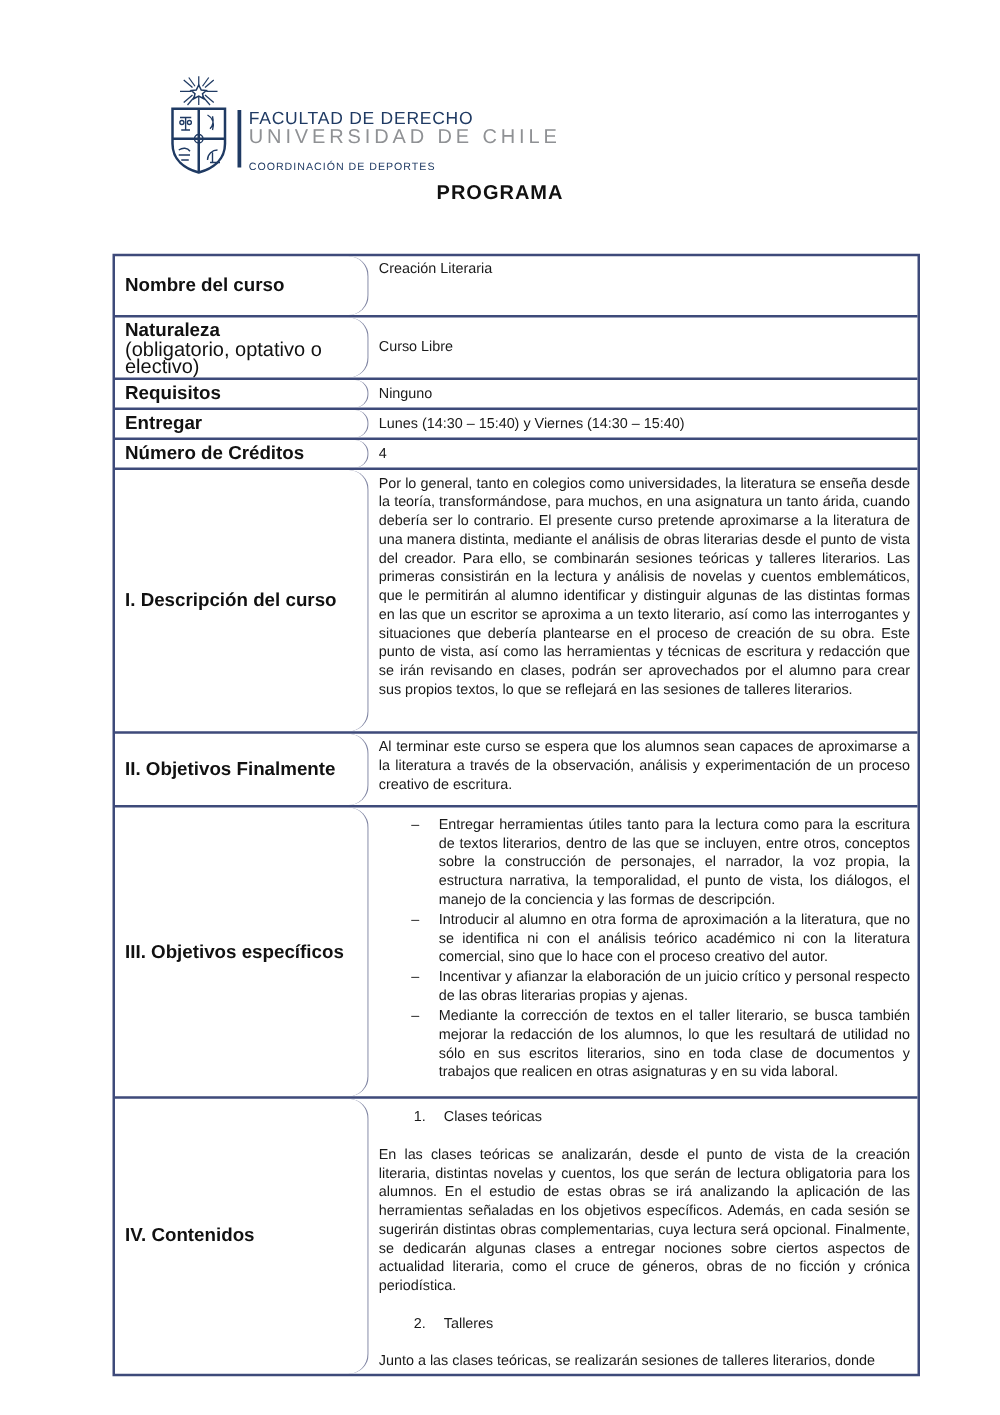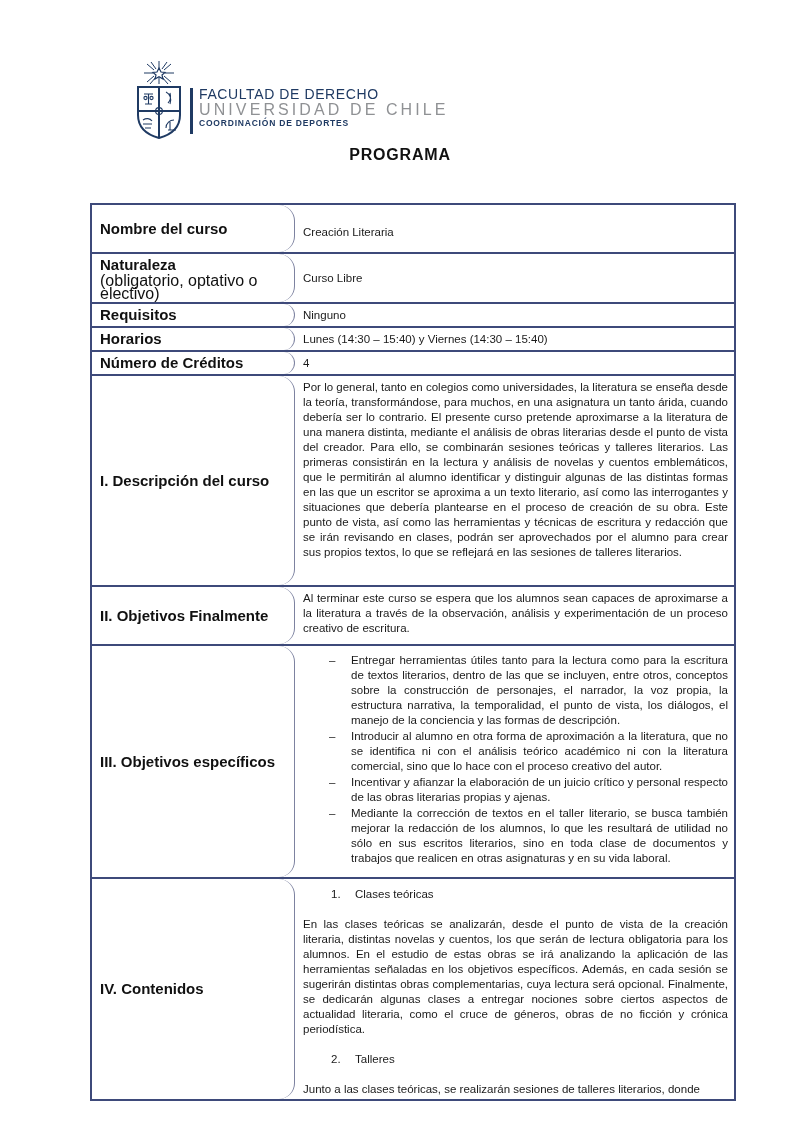--- a/index.html
+++ b/index.html
@@ -13,21 +13,21 @@
     overflow: hidden;
   }
 
   
   .logo-block { position: absolute; left: 130px; top: 60px; display: flex; align-items: flex-start; }
   .crest { width: 58px; height: 80px; }
   .logo-bar { width: 3px; height: 46px; background: #1f3a63; margin: 28px 6px 0 2px; }
   .logo-text { padding-top: 26px; }
   .logo-line1 { font-size: 14px; font-weight: normal; color: #1f3a63; letter-spacing: 0.6px; line-height: 16px; }
   .logo-line2 { font-size: 16px; color: #8f9194; letter-spacing: 3.1px; line-height: 14px; margin-top: 1px; }
-  .logo-line3 { font-size: 8.5px; font-weight: bold; color: #1f3a63; letter-spacing: 0.8px; line-height: 12px; margin-top: 0; }
+  .logo-line3 { font-size: 8.5px; font-weight: normal; color: #1f3a63; letter-spacing: 0.8px; line-height: 12px; margin-top: 10px; }
 
   
   .doc-title {
     position: absolute; top: 146px; left: 0; width: 100%;
     text-align: center; font-size: 16px; font-weight: bold; color: #111;
     letter-spacing: 0.8px;
   }
 
   
   .program-table {
@@ -38,21 +38,21 @@
   .trow { display: grid; grid-template-columns: 203px 1fr; }
   .trow + .trow { border-top: 2px solid #3e4a7a; }
   .tcell { padding: 2px 6px 2px 8px; }
   .label-cell {
     border-right: 1px solid #7d82a0;
     display: flex; flex-direction: column; justify-content: center; border-radius: 16px;
   }
   .label-main { font-size: 15px; font-weight: bold; color: #111; line-height: 18px; }
   .label-sub { font-size: 16px; color: #111; line-height: 13px; }
   .value-cell { font-size: 11.5px; line-height: 15px; }
-  .v-top { padding-top: 20px; }
+  .v-top { padding-top: 3px; }
   .v-center { display: flex; align-items: center; }
   .just { text-align: justify; }
 
   .r-nombre   { min-height: 47px; }
   .r-natural  { min-height: 38px; }
   .r-requis   { min-height: 22px; }
   .r-horar    { min-height: 22px; }
   .r-cred     { min-height: 20px; }
   .r-desc     { min-height: 211px; }
   .r-gen      { min-height: 59px; }
@@ -143,21 +143,21 @@
 
     <div class="trow r-requis">
       <div class="tcell label-cell">
         <div class="label-main">Requisitos</div>
       </div>
       <div class="tcell value-cell v-center">Ninguno</div>
     </div>
 
     <div class="trow r-horar">
       <div class="tcell label-cell">
-        <div class="label-main">Horarios</div>
+        <div class="label-main">Entregar</div>
       </div>
       <div class="tcell value-cell v-center">Lunes (14:30 – 15:40) y Viernes (14:30 – 15:40)</div>
     </div>
 
     <div class="trow r-cred">
       <div class="tcell label-cell">
         <div class="label-main">Número de Créditos</div>
       </div>
       <div class="tcell value-cell v-center">4</div>
     </div>

